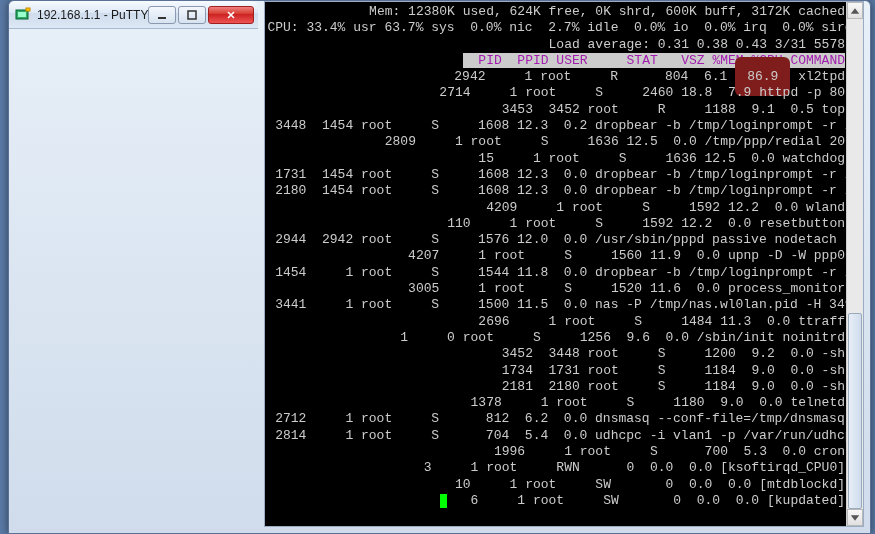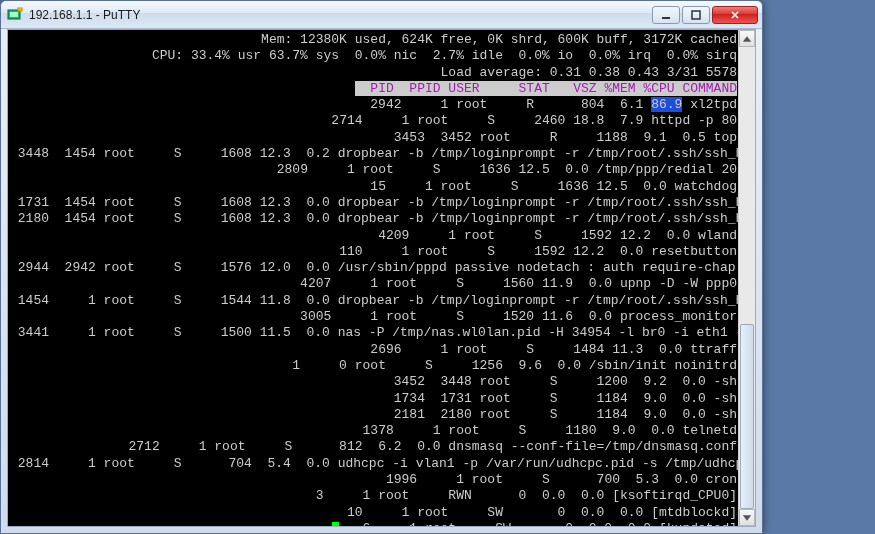--- a/index.html
+++ b/index.html
@@ -4,28 +4,29 @@
 <style>
 * { margin: 0; padding: 0; box-sizing: border-box; }
 body {
   font-family: "Segoe UI", Tahoma, sans-serif;
   background: #5a7aa5;
   width: 875px;
   height: 534px;
   overflow: hidden;
 }
 .window {
-  width: 763px;
+  width: 863px;
   height: 534px;
   background: linear-gradient(to bottom, #e8f0f8 0%, #d0dcec 100%);
   border: 1px solid #5a7095;
   border-radius: 6px 6px 0 0;
   box-shadow: 0 0 8px rgba(0,0,0,0.5);
   display: flex;
-  flex-direction: column;
+  flex-direction: row;
+  margin-left: 8px;
 }
 .titlebar {
   height: 28px;
   background: linear-gradient(to bottom, #f7fbff 0%, #dde8f5 45%, #cfdcec 46%, #dde8f5 100%);
   border-radius: 6px 6px 0 0;
   display: flex;
   align-items: center;
   padding: 0 4px 0 6px;
   border-bottom: 1px solid #a8b8d0;
 }
@@ -94,22 +95,23 @@
   top: 60%; bottom: 0;
   background: linear-gradient(to right,#e8eef8,#cfdcec);
   border:1px solid #9ab;
   border-radius:2px;
 }
 .hdr {
   color:#a21caf;
   background:#ccc;
 }
 .redmark {
-  background: #1d4ed8;
-  padding: 0;
+  background: #7f1d1d;
+  padding: 12px;
+  border-radius: 6px;
 }
 .cursor {
   background:#0f0;
   display:inline-block;
   width:7px;height:14px;
   vertical-align: text-bottom;
 }
 </style>
 </head>
 <body>

